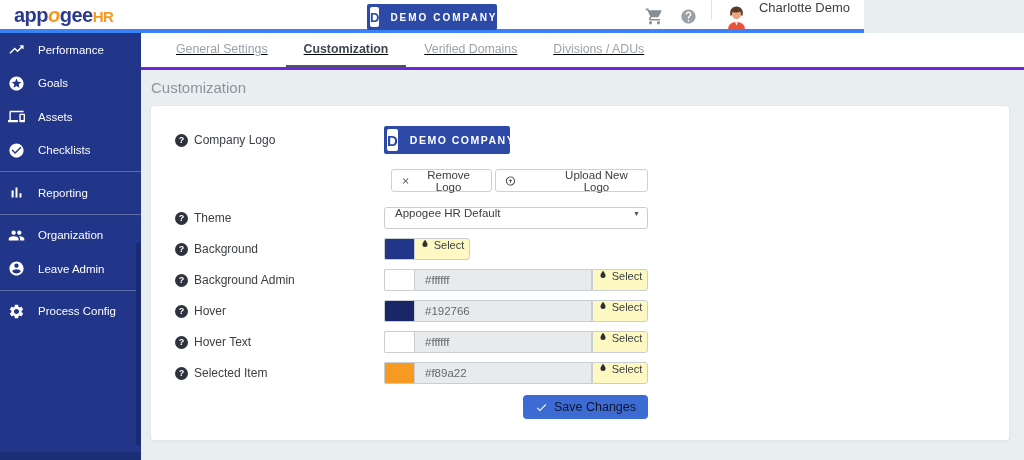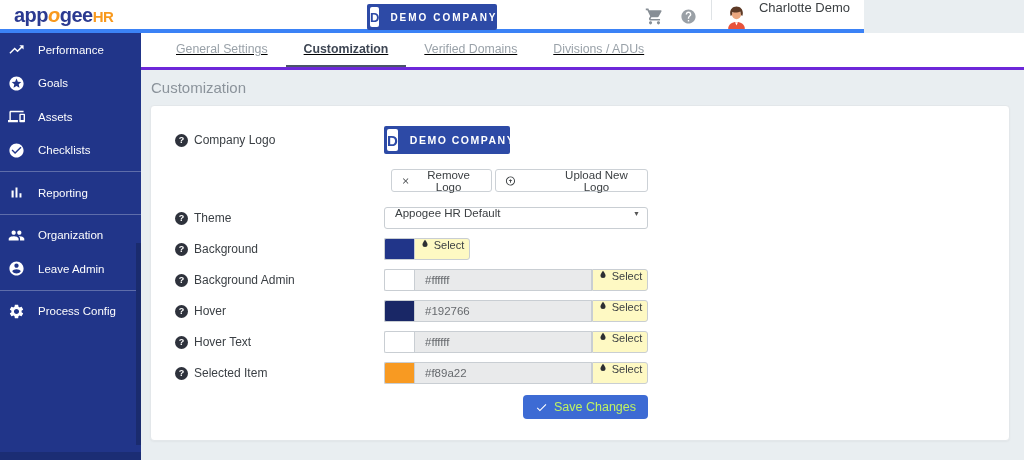--- a/index.html
+++ b/index.html
@@ -69,21 +69,21 @@
   .color-group { display:flex; height:22px; width:264px; }
   .swatch { width:30px; height:22px; border:1px solid #c9ced3; border-right:none; border-radius:2px 0 0 2px; flex:none; }
   .hexfield { flex:1; min-width:0; height:22px; border:1px solid #c9ced3; background:#e9eaeb; font-size:11.5px;
     color:#66696d; padding:0 10px; font-family:inherit; outline:none; }
   .select-btn { width:56px; height:22px; background:#fef9c3; border:1px solid #c9ced3; border-left:1px solid #c9ced3;
     border-radius:0 3px 3px 0; display:inline-flex; justify-content:center; gap:4px;
     font-size:11px; color:#3c4043; cursor:pointer; font-family:inherit; flex:none; }
 
   .save-row { margin-top:11px; margin-bottom:0; }
   .save-row .fctrl { display:flex; justify-content:flex-end; }
-  .save-btn { height:24px; background:#3d6bd4; border:none; border-radius:4px; color:#bef264; font-size:12.5px;
+  .save-btn { height:24px; background:#3d6bd4; border:none; border-radius:4px; color:#0f172a; font-size:12.5px;
     display:inline-flex; align-items:center; gap:6px; padding:0 12px; cursor:pointer; font-family:inherit; }
 </style>
 </head>
 <body>
 
 <div class="header">
   <div class="logo"><span class="navy">app</span><span class="o">o</span><span class="navy">gee</span><span class="hr">HR</span></div>
 
   <div class="hbadge">
     <span class="dsq">D</span>

